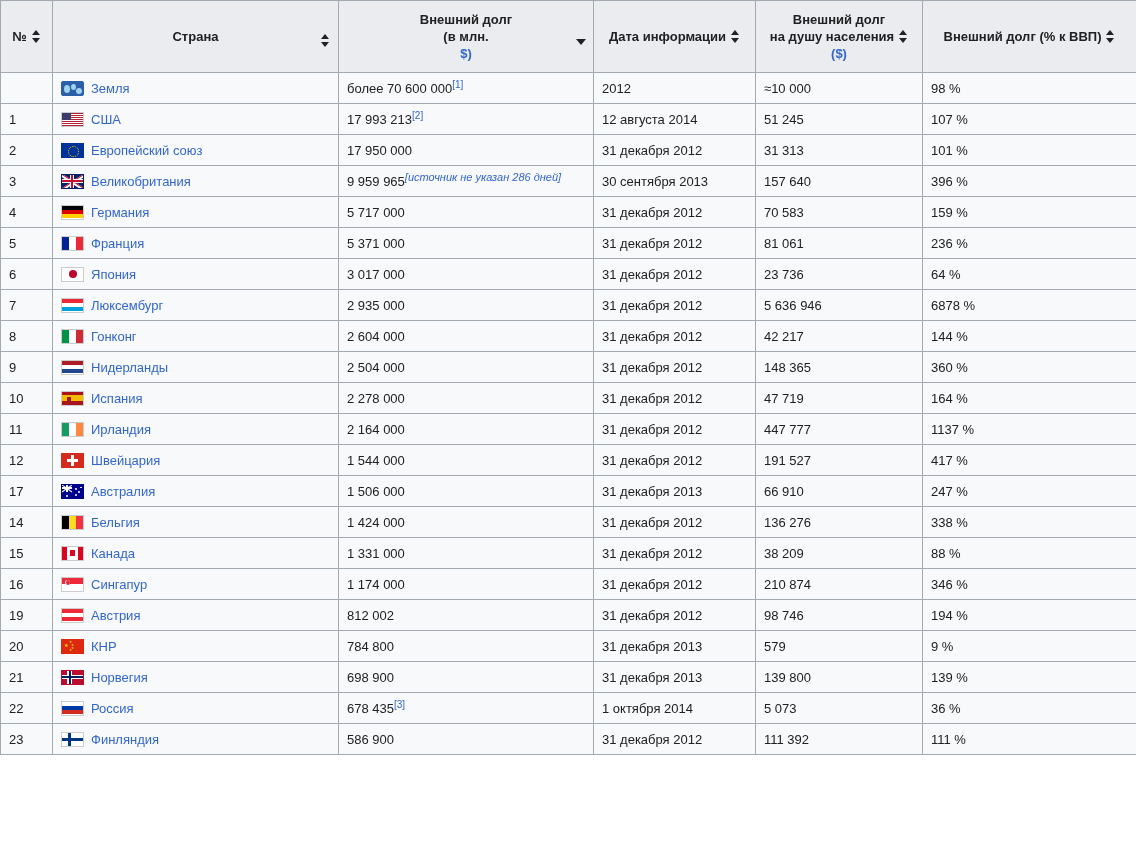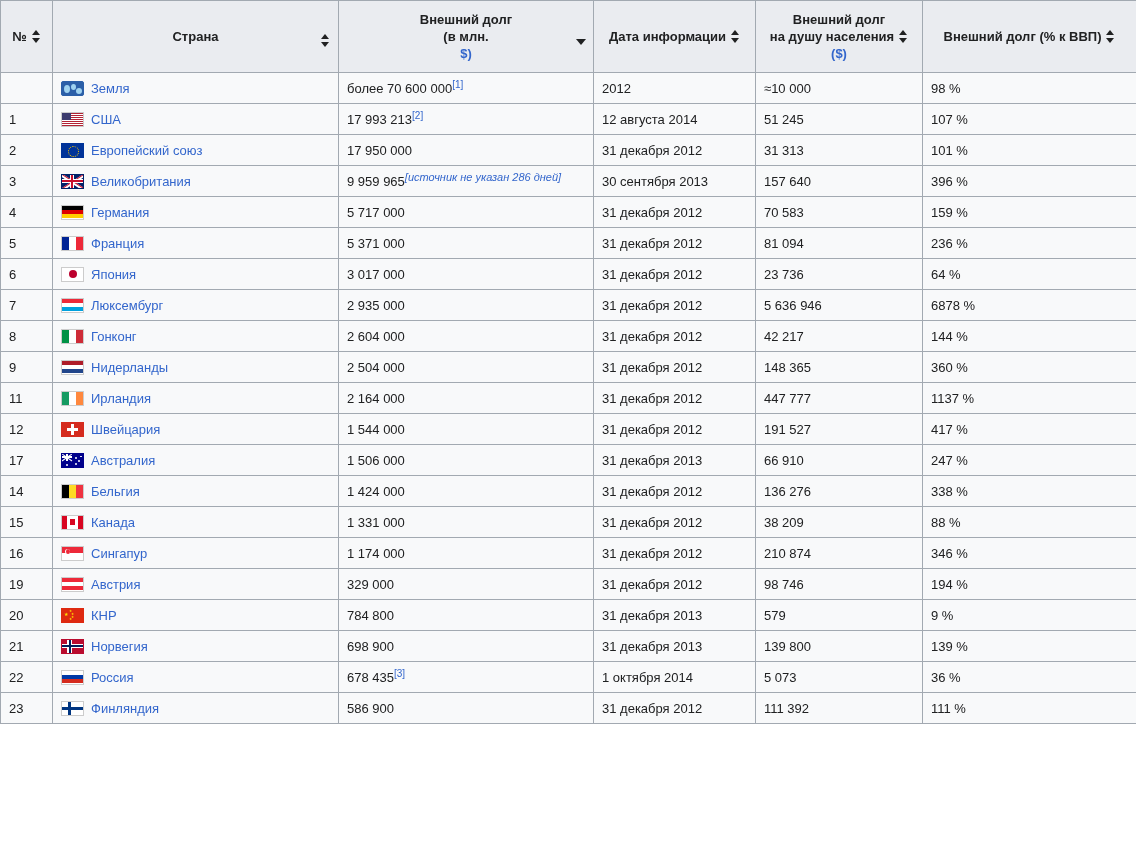--- a/index.html
+++ b/index.html
@@ -335,21 +335,21 @@
           <td class="td-debt"><span>5 717 000</span></td>
           <td class="td-date">31 декабря 2012</td>
           <td class="td-percapita">70 583</td>
           <td class="td-gdp">159 %</td>
         </tr>
         <tr>
           <td class="td-num">5</td>
           <td class="td-country"><span class="flag f-fr"><i class="v1"></i><i class="v2"></i><i class="v3"></i></span><a href="#">Франция</a></td>
           <td class="td-debt"><span>5 371 000</span></td>
           <td class="td-date">31 декабря 2012</td>
-          <td class="td-percapita">81 094</td>
+          <td class="td-percapita">81 061</td>
           <td class="td-gdp">236 %</td>
         </tr>
         <tr>
           <td class="td-num">6</td>
           <td class="td-country"><span class="flag f-jp"><i class="c"></i></span><a href="#">Япония</a></td>
           <td class="td-debt"><span>3 017 000</span></td>
           <td class="td-date">31 декабря 2012</td>
           <td class="td-percapita">23 736</td>
           <td class="td-gdp">64 %</td>
         </tr>
@@ -369,20 +369,28 @@
           <td class="td-percapita">42 217</td>
           <td class="td-gdp">144 %</td>
         </tr>
         <tr>
           <td class="td-num">9</td>
           <td class="td-country"><span class="flag f-nl"><i class="b1"></i><i class="b2"></i><i class="b3"></i></span><a href="#">Нидерланды</a></td>
           <td class="td-debt"><span>2 504 000</span></td>
           <td class="td-date">31 декабря 2012</td>
           <td class="td-percapita">148 365</td>
           <td class="td-gdp">360 %</td>
+        </tr>
+        <tr>
+          <td class="td-num">10</td>
+          <td class="td-country"><span class="flag f-es"><i class="b1"></i><i class="b2"></i><i class="b3"></i><i class="em"></i></span><a href="#">Испания</a></td>
+          <td class="td-debt"><span>2 278 000</span></td>
+          <td class="td-date">31 декабря 2012</td>
+          <td class="td-percapita">47 719</td>
+          <td class="td-gdp">164 %</td>
         </tr>
         <tr>
           <td class="td-num">11</td>
           <td class="td-country"><span class="flag f-ie"><i class="v1"></i><i class="v2"></i><i class="v3"></i></span><a href="#">Ирландия</a></td>
           <td class="td-debt"><span>2 164 000</span></td>
           <td class="td-date">31 декабря 2012</td>
           <td class="td-percapita">447 777</td>
           <td class="td-gdp">1137 %</td>
         </tr>
         <tr>
@@ -421,21 +429,21 @@
           <td class="td-num">16</td>
           <td class="td-country"><span class="flag f-sg"><i class="top"></i><i class="moon"></i><i class="moon2"></i></span><a href="#">Сингапур</a></td>
           <td class="td-debt"><span>1 174 000</span></td>
           <td class="td-date">31 декабря 2012</td>
           <td class="td-percapita">210 874</td>
           <td class="td-gdp">346 %</td>
         </tr>
         <tr>
           <td class="td-num">19</td>
           <td class="td-country"><span class="flag f-at"><i class="b1"></i><i class="b2"></i><i class="b3"></i></span><a href="#">Австрия</a></td>
-          <td class="td-debt"><span>329 000</span></td>
+          <td class="td-debt"><span>812 002</span></td>
           <td class="td-date">31 декабря 2012</td>
           <td class="td-percapita">98 746</td>
           <td class="td-gdp">194 %</td>
         </tr>
         <tr>
           <td class="td-num">20</td>
           <td class="td-country"><span class="flag f-cn"><i class="s1">★</i><i class="s2">★</i><i class="s3">★</i><i class="s4">★</i><i class="s5">★</i></span><a href="#">КНР</a></td>
           <td class="td-debt"><span>784 800</span></td>
           <td class="td-date">31 декабря 2013</td>
           <td class="td-percapita">579</td>

